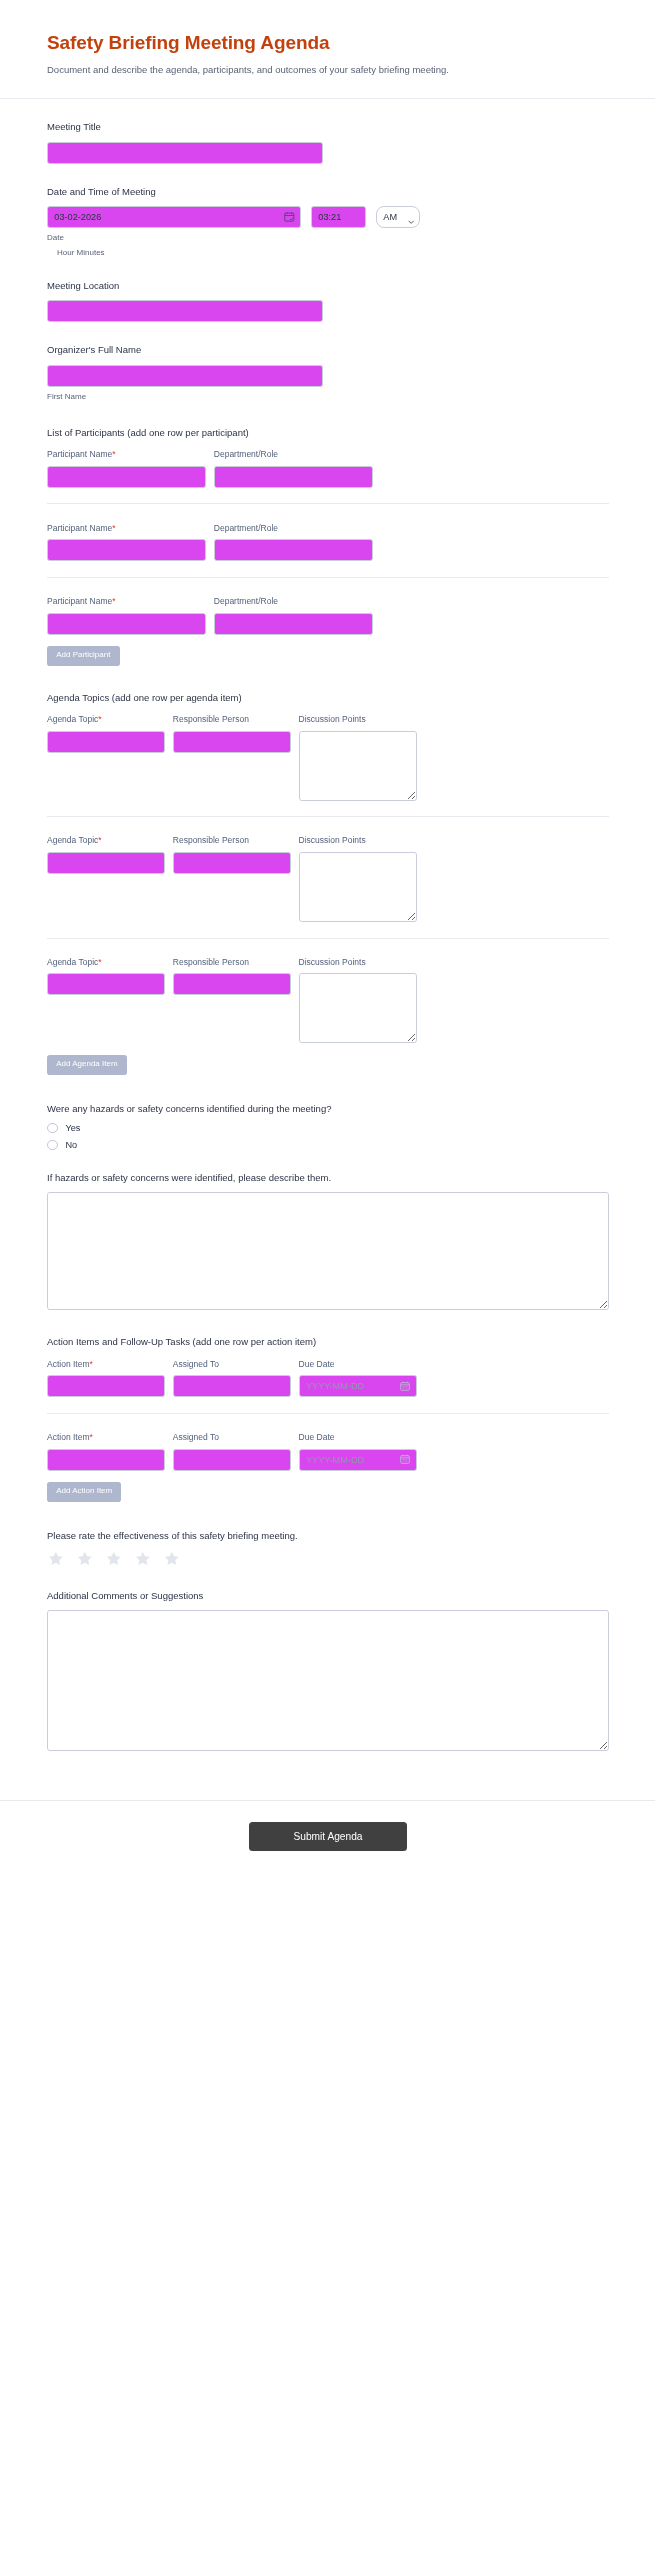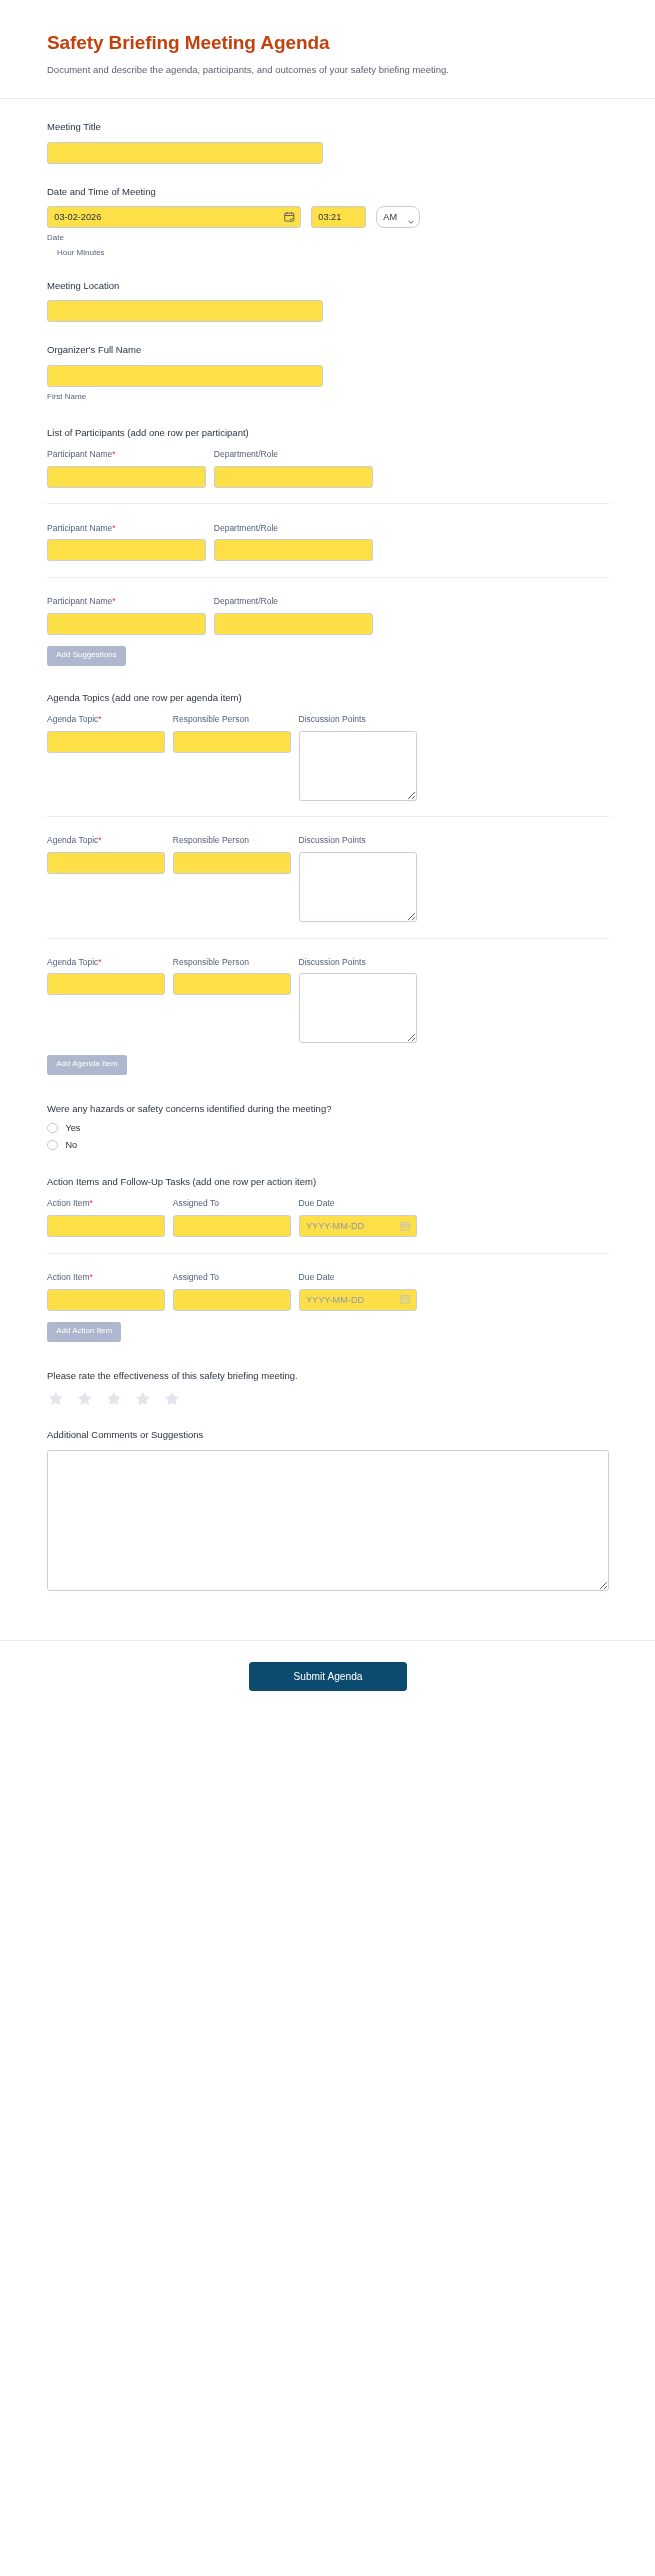--- a/index.html
+++ b/index.html
@@ -77,21 +77,21 @@
     margin-bottom: 5.6px;
     line-height: 1.3;
   }
   .req { color: #e8342a; font-size: 8.5px; }
 
   .txt {
     display: block;
     height: 22px;
     border: 0.7px solid #c9cdda;
     border-radius: 2.8px;
-    background: #fde047;
+    background: #d946ef;
     font-family: "Liberation Sans", sans-serif;
     font-size: 9.2px;
     color: #2c3345;
     padding: 2.8px 6.3px;
     outline: none;
     width: 100%;
   }
   .txt::placeholder { color: #9199ab; }
 
   .w-title { width: 276px; }
@@ -240,21 +240,21 @@
   .stars { display: flex; margin-top: 7px; }
   .star { margin-right: 11.3px; cursor: pointer; line-height: 0; }
 
   
   .form-footer {
     border-top: 0.7px solid #e8e9ef;
     padding: 21px 0 28px 0;
     text-align: center;
   }
   .submit-btn {
-    background: #0c4a6e;
+    background: #404040;
     color: #fff;
     border: 0;
     border-radius: 3.5px;
     font-family: "Liberation Sans", sans-serif;
     font-size: 10.2px;
     font-weight: normal;
     padding: 9.2px 24px;
     cursor: pointer;
     min-width: 158px;
   }
@@ -352,21 +352,21 @@
             <div class="p-c1">
               <span class="col-label">Participant Name<span class="req">*</span></span>
               <input type="text" class="txt" style="">
             </div>
             <div class="p-c2">
               <span class="col-label">Department/Role</span>
               <input type="text" class="txt" style="">
             </div>
           </div>
         </div>
-      <button class="add-btn">Add Suggestions</button>
+      <button class="add-btn">Add Participant</button>
     </div>
 
     <div class="grid-section" style="margin-top:25px;">
       <label class="section-label">Agenda Topics (add one row per agenda item)</label>
       <div id="agendaRows">
           <div class="grid-row">
             <div class="a-c1">
               <span class="col-label">Agenda Topic<span class="req">*</span></span>
               <input type="text" class="txt" style="">
             </div>
@@ -420,20 +420,24 @@
             <span class="radio-dot"></span>
             <span class="radio-text">Yes</span>
           </label>
           <label class="radio-item">
             <span class="radio-dot"></span>
             <span class="radio-text">No</span>
           </label>
         </div>
     </div>
 
+    <div class="field-block" style="margin-top:21px;">
+      <label class="field-label">If hazards or safety concerns were identified, please describe them.</label>
+      <textarea class="ta-big" placeholder="" style=""></textarea>
+    </div>
 
     <div class="grid-section" style="margin-top:25px;">
       <label class="section-label">Action Items and Follow-Up Tasks (add one row per action item)</label>
       <div id="actionRows">
           <div class="grid-row">
             <div class="ai-c1">
               <span class="col-label">Action Item<span class="req">*</span></span>
               <input type="text" class="txt" style="">
             </div>
             <div class="ai-c2">

